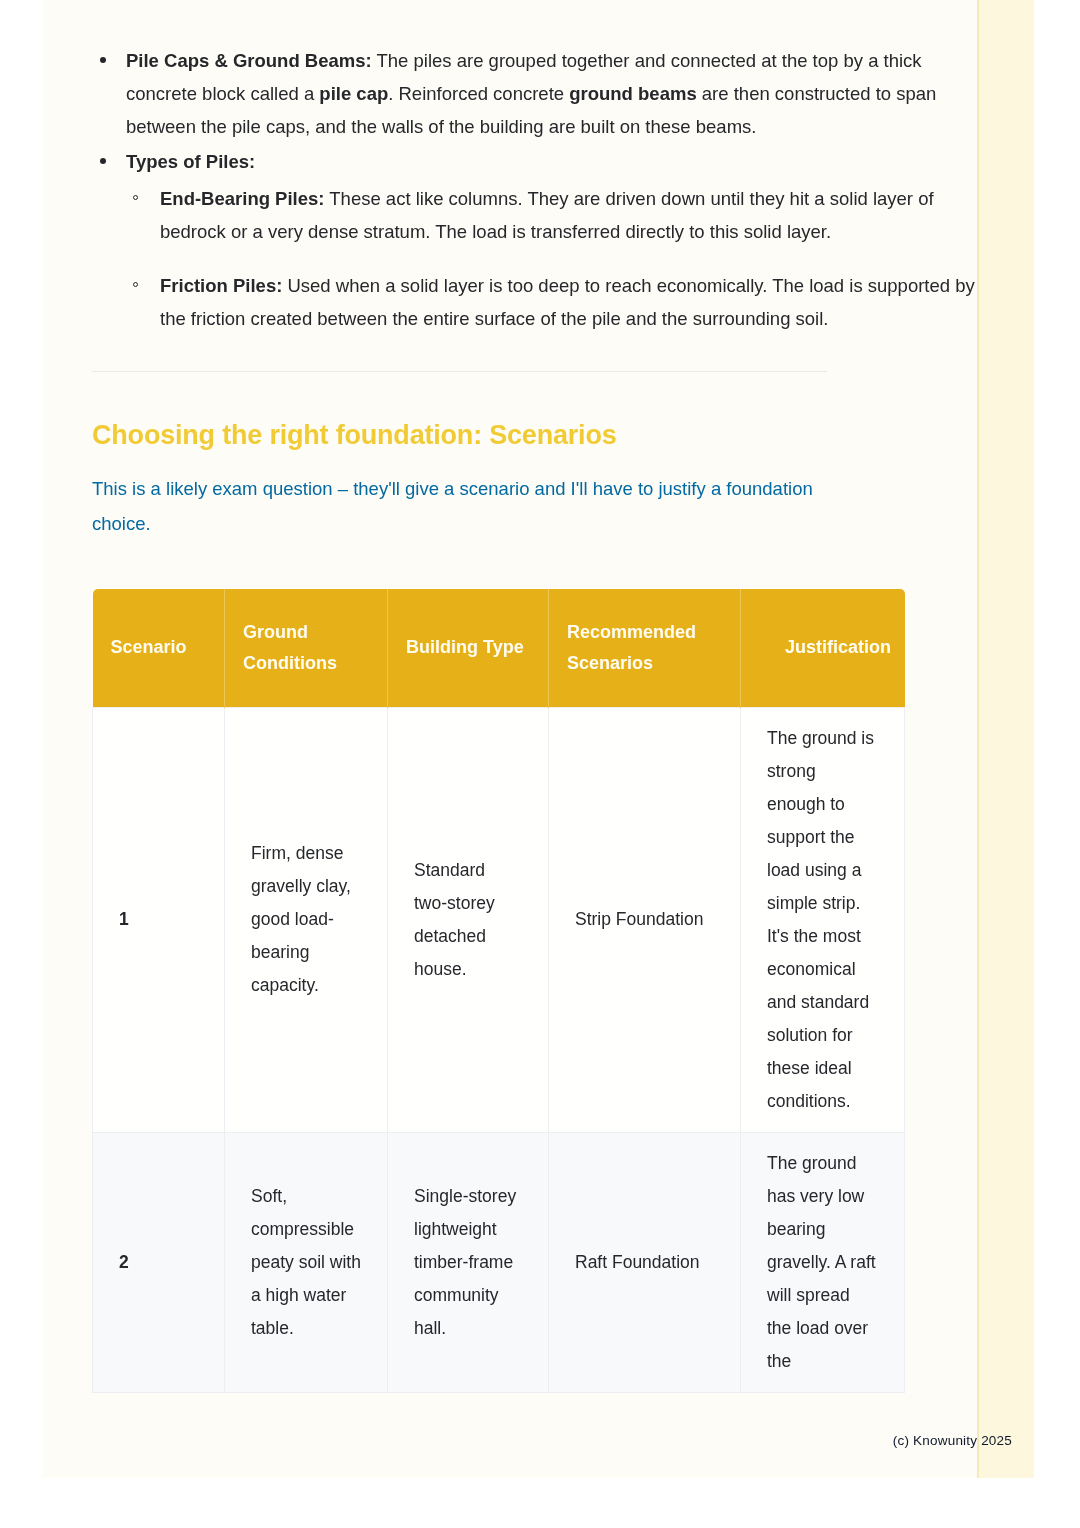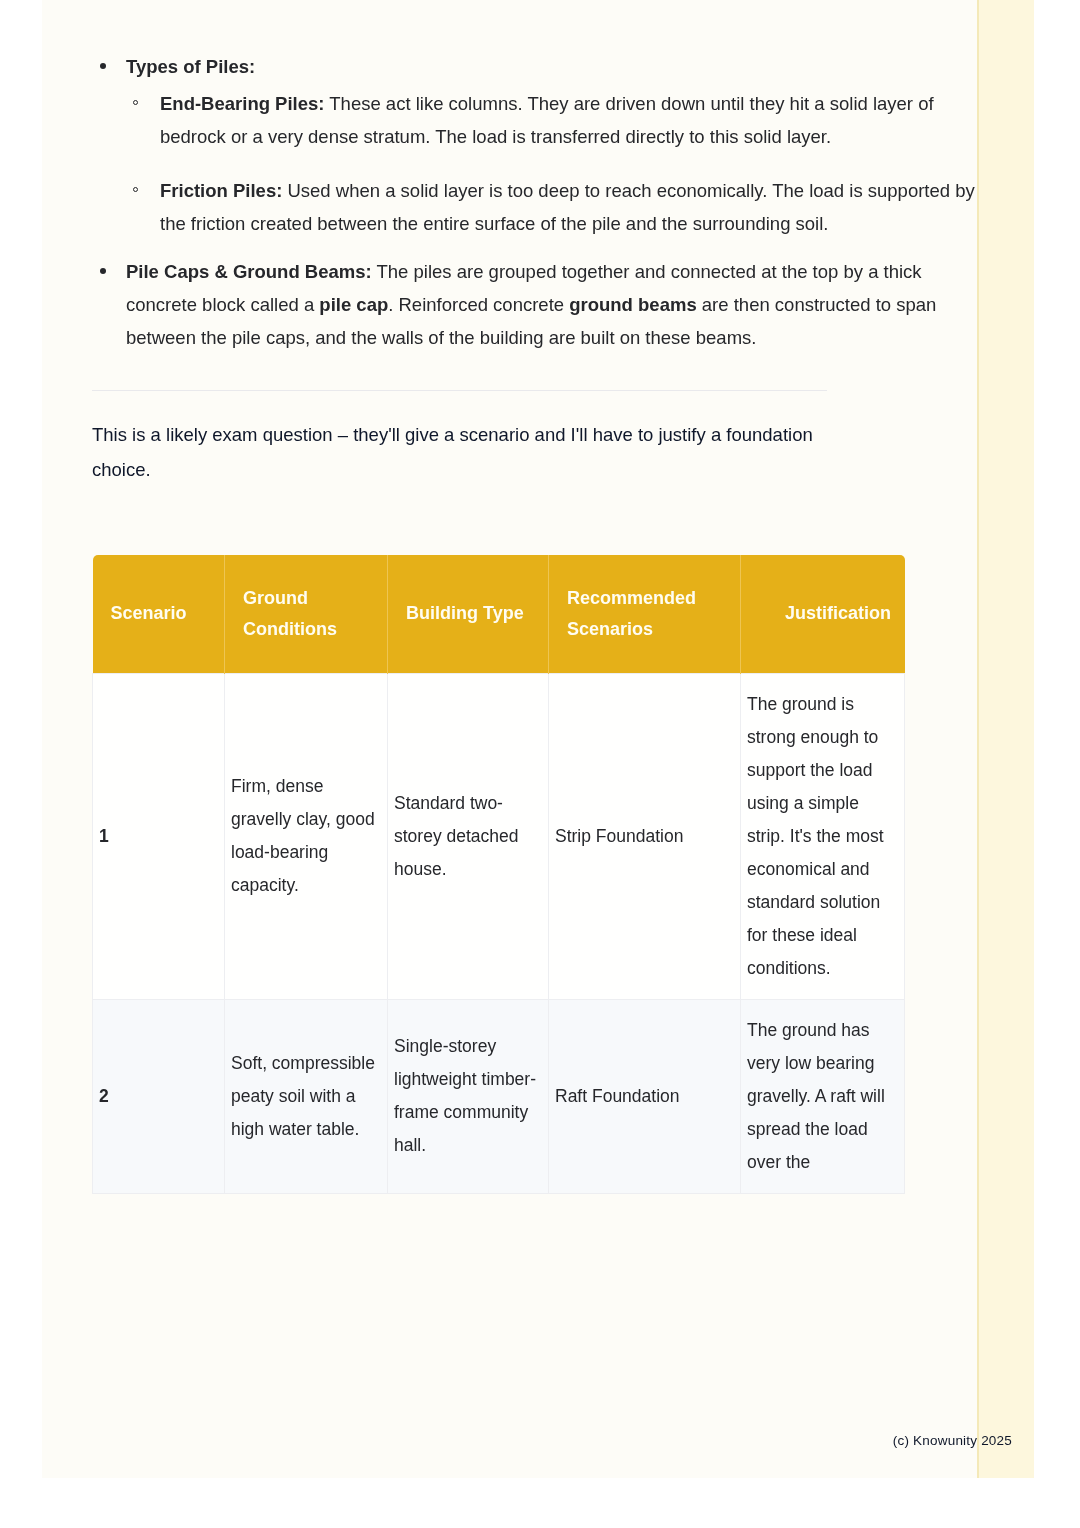--- a/index.html
+++ b/index.html
@@ -108,30 +108,30 @@
   
   h2.section-title {
     color: #f1cb36;
     font-size: 27px;
     font-weight: bold;
     letter-spacing: -0.2px;
     margin-top: 48px;
   }
 
   p.intro {
-    color: #0f172a;
+    color: #0369a1;
     font-size: 18.5px;
     line-height: 35px;
-    margin-top: 26px;
+    margin-top: 20px;
     width: 760px;
   }
 
   
   table.scenarios {
-    margin-top: 68px;
+    margin-top: 48px;
     border-collapse: collapse;
     width: 812px;
     table-layout: fixed;
   }
 
   table.scenarios th {
     background: #e5b018;
     color: #fffdf2;
     font-size: 18px;
     font-weight: bold;
@@ -144,21 +144,21 @@
   }
   table.scenarios th:last-child { border-right: none; padding-left: 44px; }
   table.scenarios thead tr th:first-child { border-top-left-radius: 5px; }
   table.scenarios thead tr th:last-child  { border-top-right-radius: 5px; }
 
   table.scenarios td {
     font-size: 17.5px;
     line-height: 33px;
     color: #26272b;
     vertical-align: middle;
-    padding: 14px 6px;
+    padding: 14px 26px;
     border: 1px solid #edeef1;
     background: #fffffe;
   }
 
   table.scenarios tbody tr.alt td {
     background: #f7f9fb;
   }
 
   td.num { font-weight: bold; }
   td.rec { font-weight: normal; }
@@ -186,44 +186,45 @@
 <body>
 
 <div id="page">
 
   <div id="cream-band"></div>
 
   <div id="content">
 
     <div class="bullets">
       <ul class="lvl1">
+        <li class="l1" style="margin-top:-6px;">
+          <span class="dot"></span>
+          <span class="b">Pile Caps &amp; Ground Beams:</span><span> The piles are grouped together and connected at the top by a thick concrete block called a </span><span class="b">pile cap</span><span>. Reinforced concrete </span><span class="b">ground beams</span><span> are then constructed to span between the pile caps, and the walls of the building are built on these beams.</span>
+        </li>
+
         <li class="l1">
           <span class="dot"></span>
           <span class="b">Types of Piles:</span>
           <ul class="lvl2">
             <li class="l2">
               <span class="circ"></span>
               <span class="b">End-Bearing Piles:</span><span> These act like columns. They are driven down until they hit a solid layer of bedrock or a very dense stratum. The load is transferred directly to this solid layer.</span>
             </li>
             <li class="l2">
               <span class="circ"></span>
               <span class="b">Friction Piles:</span><span> Used when a solid layer is too deep to reach economically. The load is supported by the friction created between the entire surface of the pile and the surrounding soil.</span>
             </li>
           </ul>
         </li>
-
-        <li class="l1" style="margin-top:-6px;">
-          <span class="dot"></span>
-          <span class="b">Pile Caps &amp; Ground Beams:</span><span> The piles are grouped together and connected at the top by a thick concrete block called a </span><span class="b">pile cap</span><span>. Reinforced concrete </span><span class="b">ground beams</span><span> are then constructed to span between the pile caps, and the walls of the building are built on these beams.</span>
-        </li>
       </ul>
     </div>
 
     <hr class="rule">
 
+    <h2 class="section-title">Choosing the right foundation: Scenarios</h2>
     <p class="intro">This is a likely exam question – they'll give a scenario and I'll have to justify a foundation choice.</p>
 
     <table class="scenarios">
       <colgroup>
         <col class="c0">
           <col class="c1">
           <col class="c2">
           <col class="c3">
           <col class="c4">
       </colgroup>

